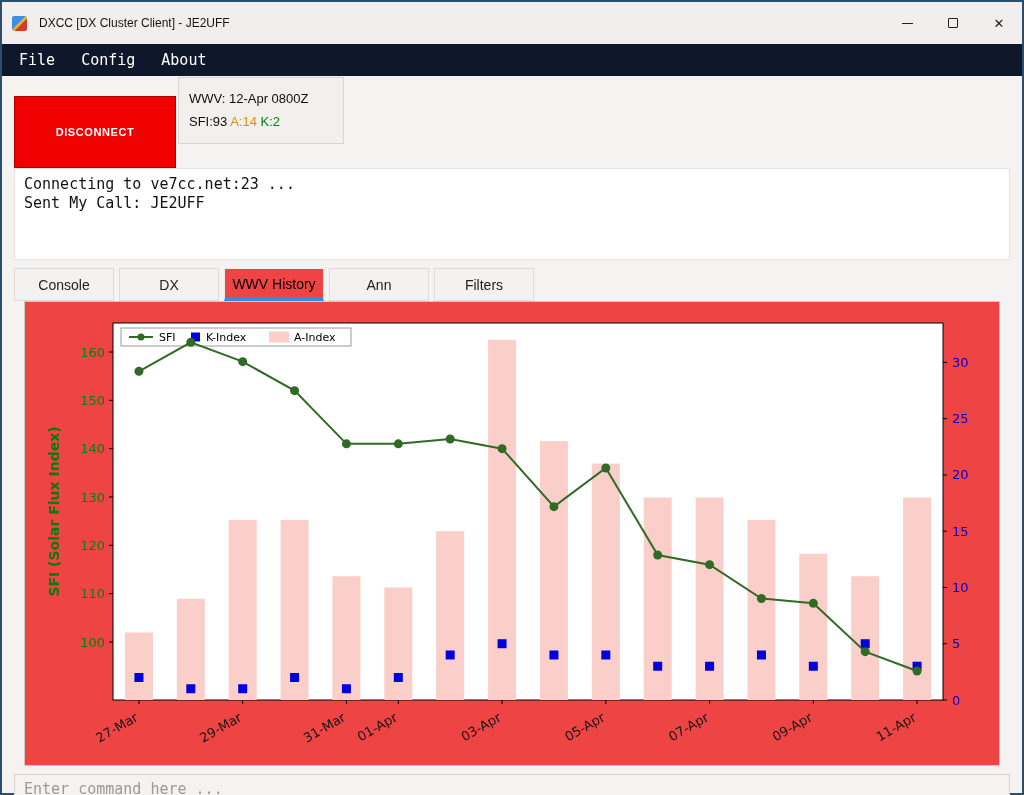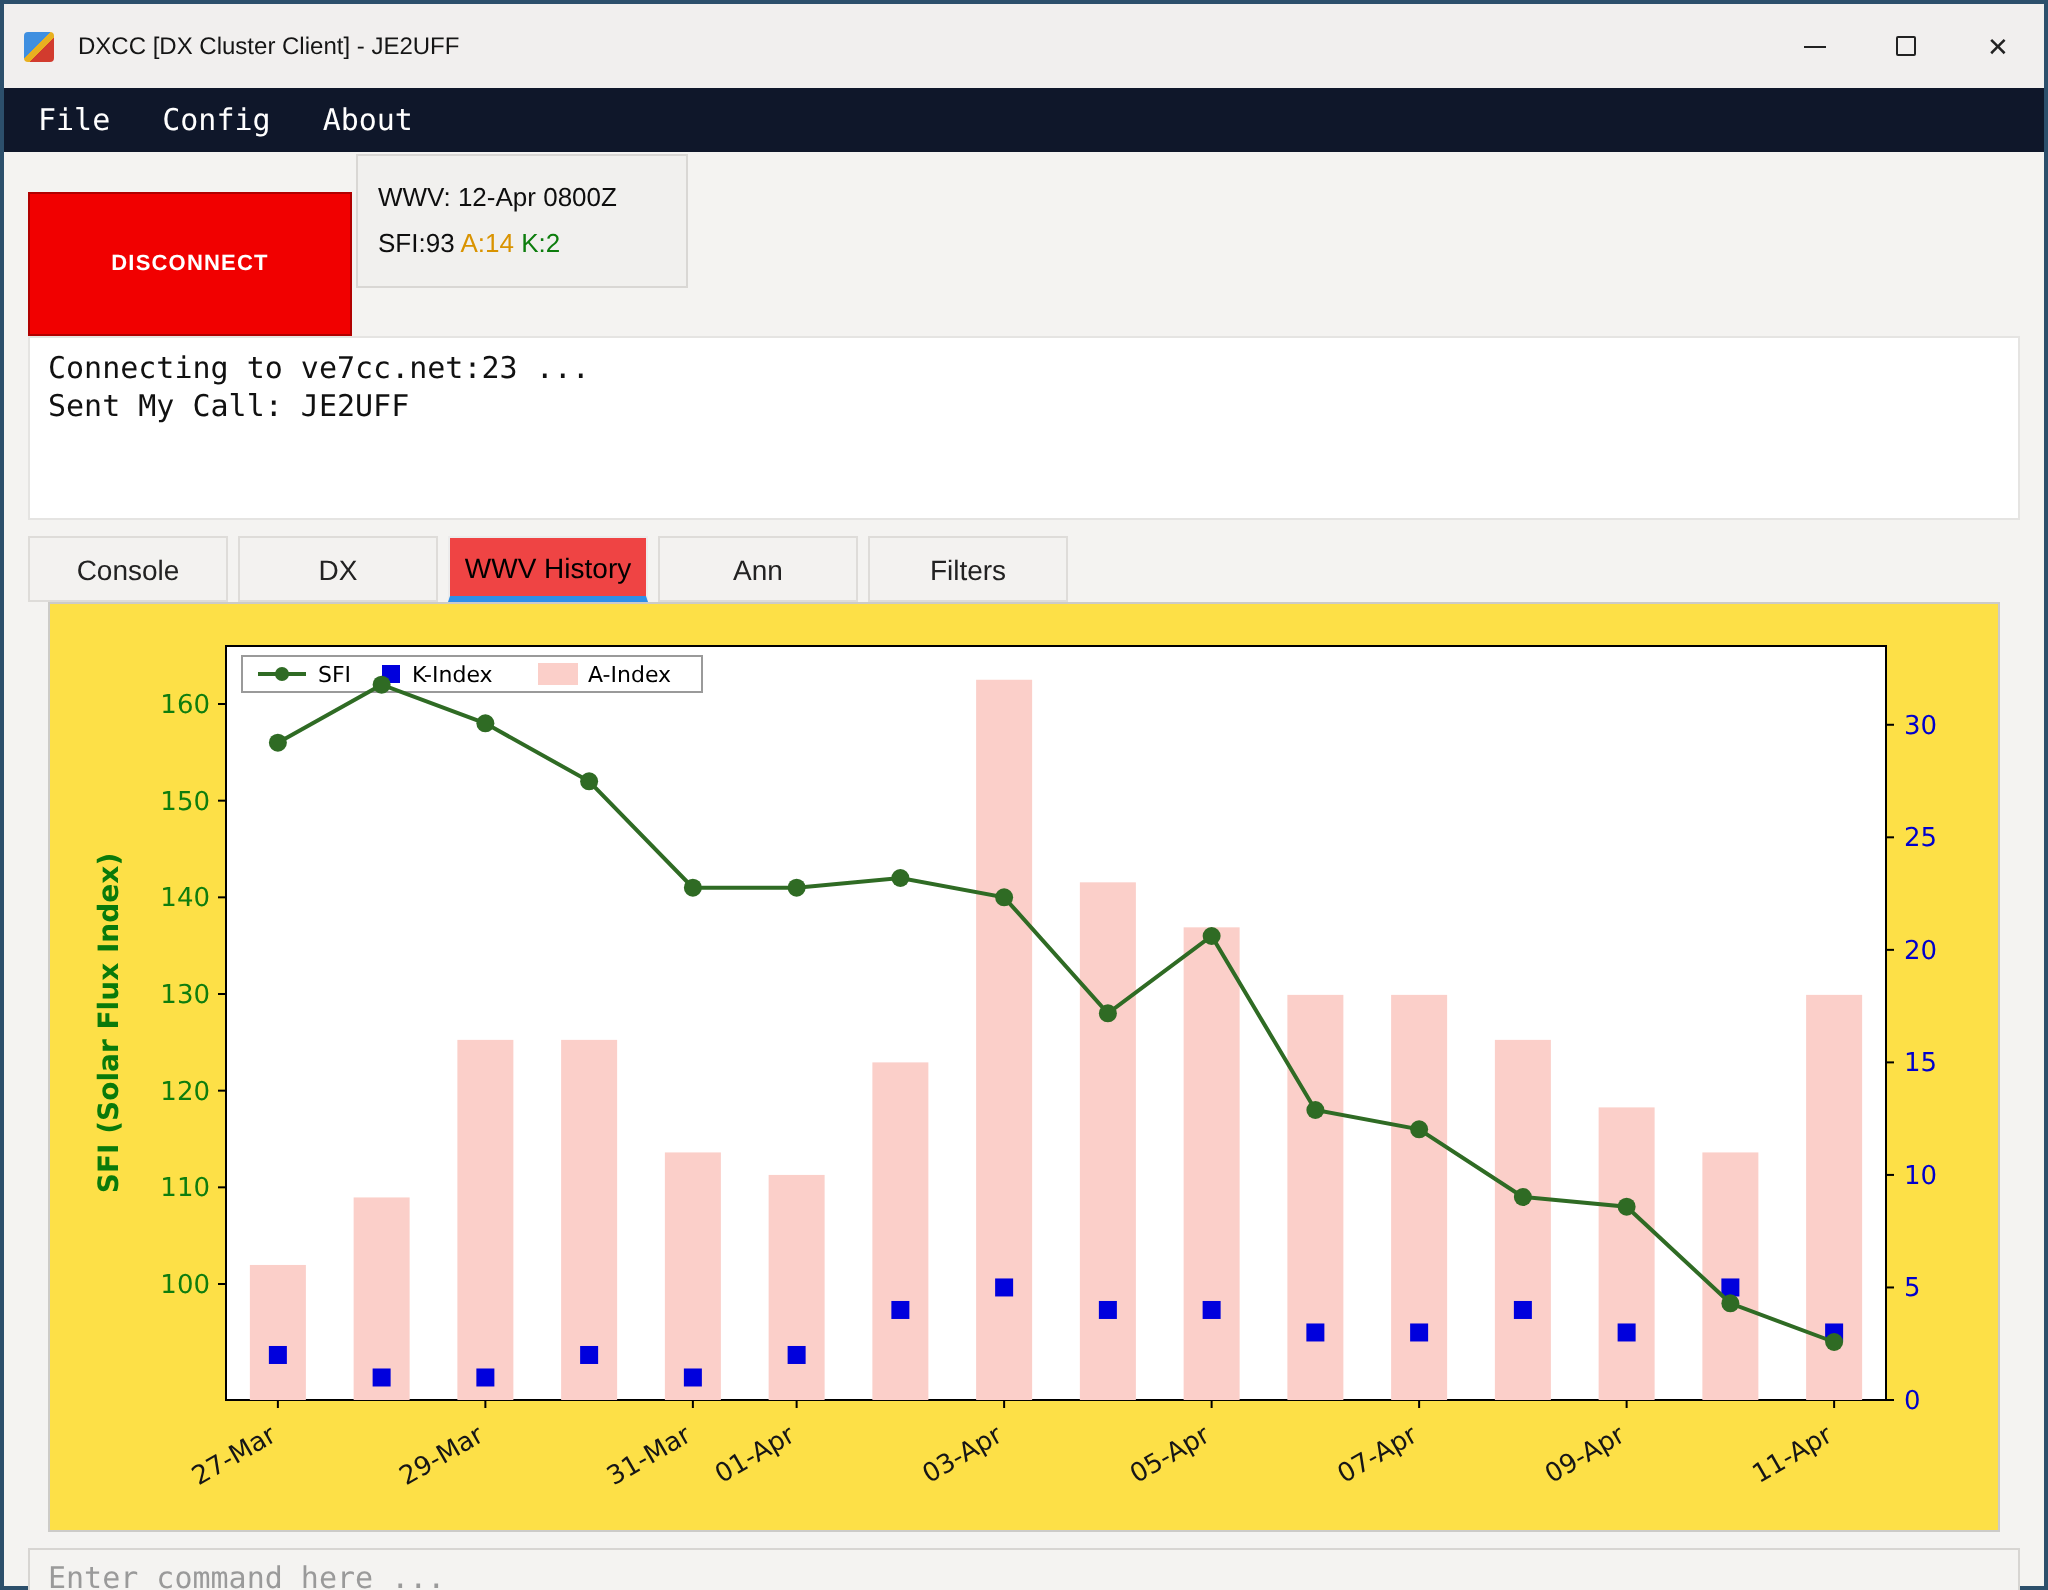--- a/index.html
+++ b/index.html
@@ -36,21 +36,21 @@
   .console { margin:2px 12px 0; height:92px; background:#ffffff; border:1px solid #e5e4e2;
     font-family:"DejaVu Sans Mono", monospace; font-size:15px; line-height:19px; padding:6px 9px; color:#111; flex:0 0 auto; }
 
   
   .tabbar { display:flex; gap:5px; margin:8px 12px 0; height:33px; flex:0 0 auto; }
   .tab { width:100px; background:#f3f2f0; border:1px solid #dedcd9; display:flex; align-items:center;
     justify-content:center; font-size:14px; color:#222; cursor:pointer; }
   .tab.active { background:#ef4444; border-color:#ececec; border-bottom:3px solid #2f8fe8; color:#000; }
 
   
-  .panel { margin:0 22px; height:465px; background:#fde047; border:1px solid #cccbc8; flex:0 0 auto; overflow:hidden; }
+  .panel { margin:0 22px; height:465px; background:#ef4444; border:1px solid #cccbc8; flex:0 0 auto; overflow:hidden; }
   .panel svg { display:block; margin:6px auto 0; }
   svg text { font-family:"DejaVu Sans", sans-serif; }
 
   
   .cmdrow { margin:8px 12px 0; height:30px; flex:0 0 auto; }
   .cmdrow input { width:100%; height:100%; background:#f4f3f1; border:1px solid #d7d5d2;
     font-family:"DejaVu Sans Mono", monospace; font-size:15px; padding:0 9px; color:#333; outline:none; }
   .cmdrow input::placeholder { color:#9a9a9a; }
 </style>
 </head>

